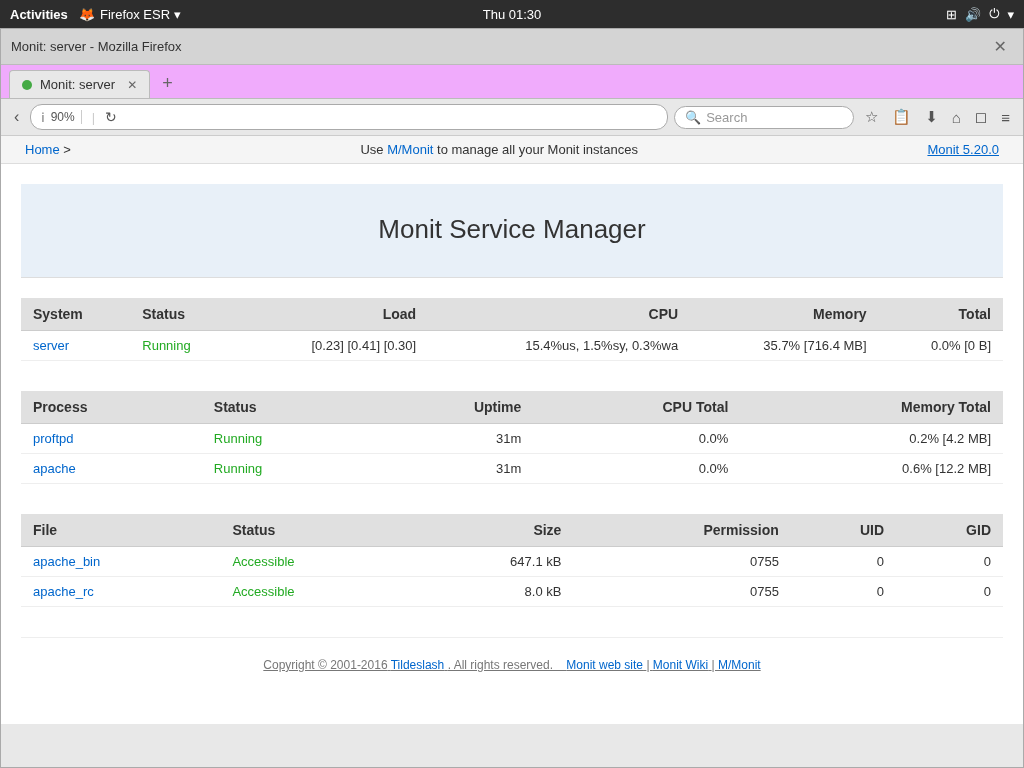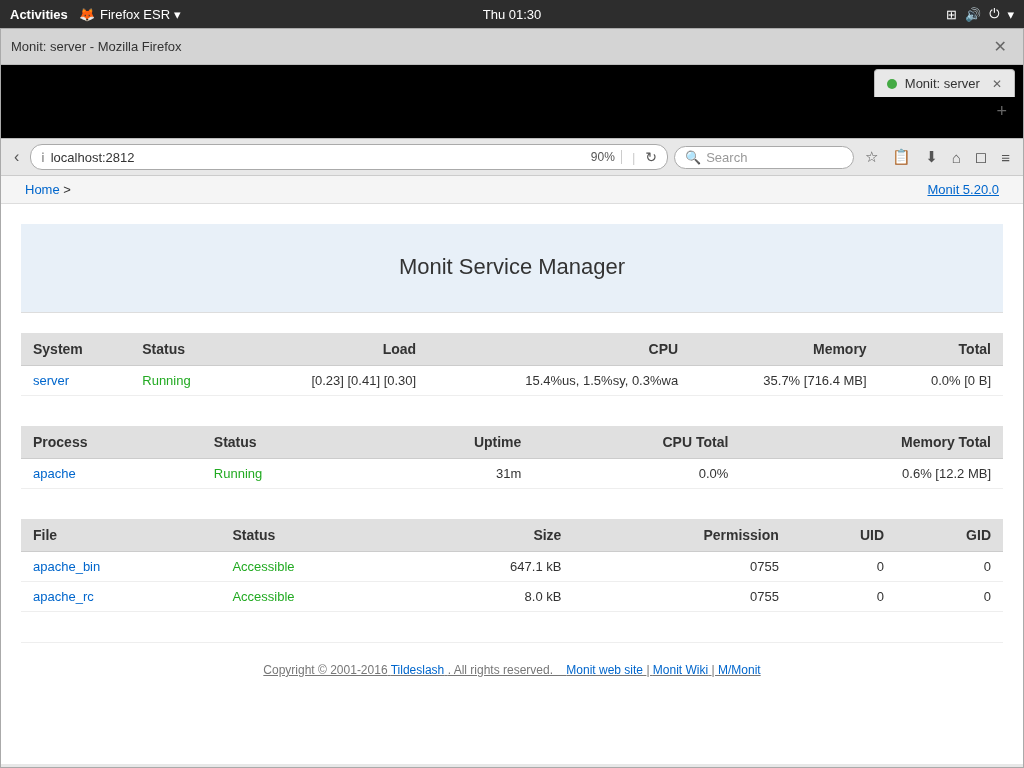--- a/index.html
+++ b/index.html
@@ -41,26 +41,25 @@
       background: none;
       border: none;
       cursor: pointer;
       font-size: 16px;
       color: #666;
       padding: 2px 6px;
     }
 
     
     .tab-bar {
-      background: #000000;
+      background: #f0abfc;
       display: flex;
       align-items: flex-end;
-      padding: 4px 8px 12px;
+      padding: 4px 8px 0;
       border-bottom: 1px solid #bbb;
-      flex-direction: column;
     }
     .tab {
       background: #e8e8e8;
       border: 1px solid #bbb;
       border-bottom: none;
       padding: 6px 12px;
       display: flex;
       align-items: center;
       gap: 8px;
       font-size: 13px;
@@ -157,21 +156,21 @@
     }
 
     .page-header {
       text-align: center;
       padding: 30px 20px 20px;
       background: #e8f0f8;
       border-bottom: 1px solid #ddd;
       margin-bottom: 20px;
     }
     .page-title {
-      font-size: 22px;
+      font-size: 26px;
       font-weight: normal;
       color: #333;
       margin-bottom: 12px;
     }
     .page-subtitle { font-size: 14px; color: #555; }
     .page-subtitle a { color: #0066cc; text-decoration: none; }
 
     
     .section-table {
       width: 100%;
@@ -277,21 +276,20 @@
       <span>Monit:  server</span>
       <span class="tab-close">✕</span>
     </div>
     <button class="new-tab-btn">+</button>
   </div>
 
   <div class="address-bar">
     <button class="nav-btn">‹</button>
     <div class="address-field">
       <span class="info-icon">ℹ</span>
-      <span class="address-text">localhost:2812</span>
       <span class="zoom-level">90%</span>
       <span class="separator">|</span>
       <button class="reload-btn">↻</button>
     </div>
     <div class="search-field">
       <span>🔍</span>
       <span>Search</span>
     </div>
     <div class="toolbar-icons">
       <button class="toolbar-icon">☆</button>
@@ -301,20 +299,23 @@
       <button class="toolbar-icon">◻</button>
       <button class="toolbar-icon">≡</button>
     </div>
   </div>
 
   <div class="breadcrumb-bar">
     <div class="breadcrumb">
       <a href="#">Home</a>
       <span> &gt; </span>
     </div>
+    <div class="mmonit-link">
+      Use <a href="#">M/Monit</a> to manage all your Monit instances
+    </div>
     <a href="#" class="monit-version">Monit 5.20.0</a>
   </div>
 
   <div class="main-content">
 
     <div class="page-header">
       <h1 class="page-title">Monit Service Manager</h1>
     </div>
 
     <table class="section-table">
@@ -344,20 +345,27 @@
       <thead>
         <tr>
           <th>Process</th>
           <th>Status</th>
           <th>Uptime</th>
           <th>CPU Total</th>
           <th>Memory Total</th>
         </tr>
       </thead>
       <tbody id="process-table-body">
+        <tr>
+          <td class="link-cell"><a href="#">proftpd</a></td>
+          <td><span class="status-running">Running</span></td>
+          <td class="val-right">31m</td>
+          <td class="val-right">0.0%</td>
+          <td class="val-right">0.2% [4.2 MB]</td>
+        </tr>
         <tr>
           <td class="link-cell"><a href="#">apache</a></td>
           <td><span class="status-running">Running</span></td>
           <td class="val-right">31m</td>
           <td class="val-right">0.0%</td>
           <td class="val-right">0.6% [12.2 MB]</td>
         </tr>
       </tbody>
     </table>
 

